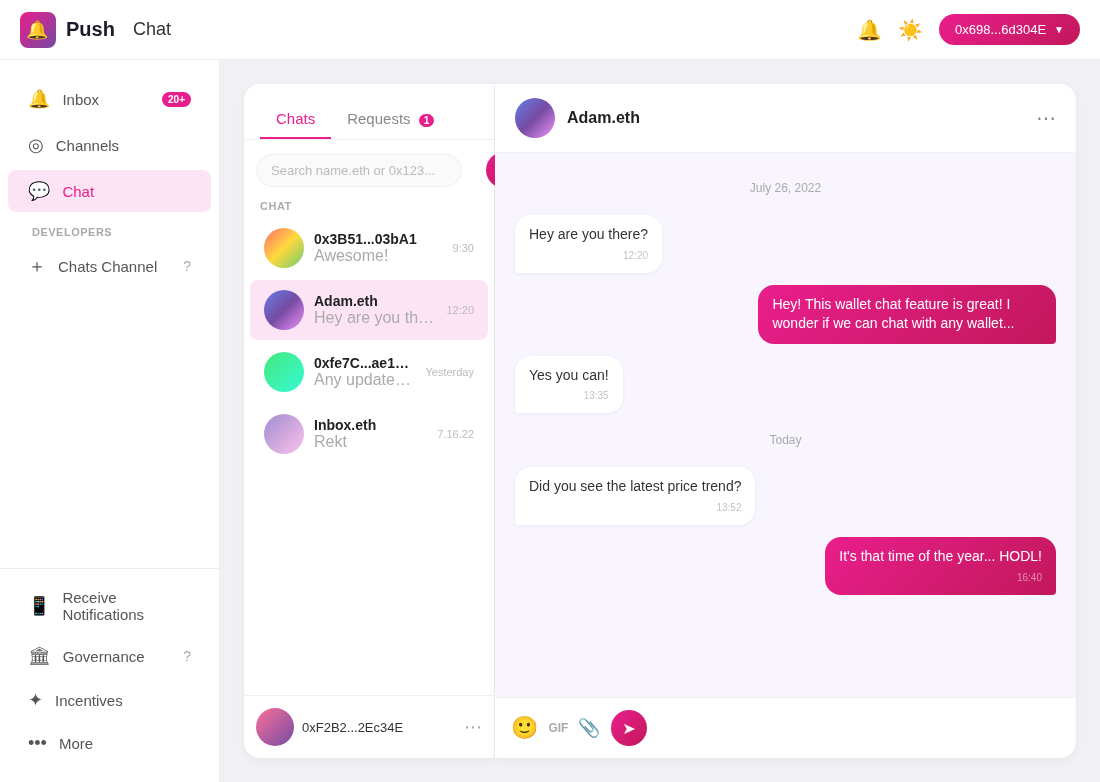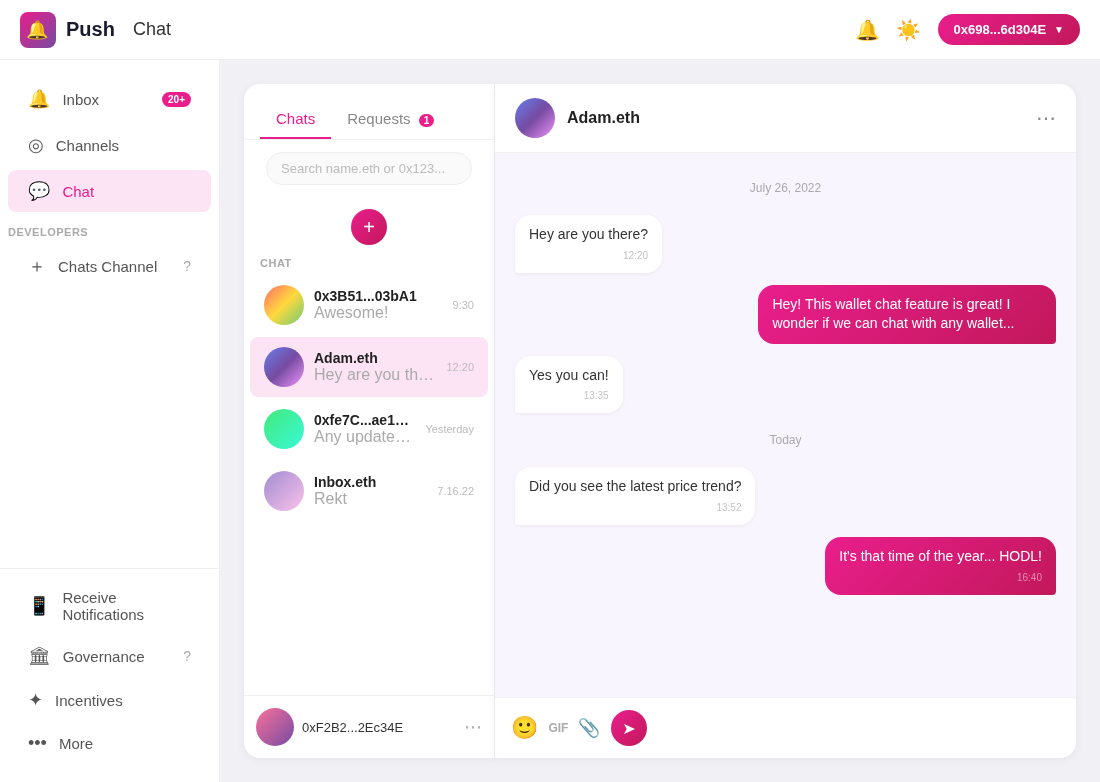--- a/index.html
+++ b/index.html
@@ -55,21 +55,21 @@
       background: linear-gradient(135deg, #e91e8c, #c2185b);
       color: #fff;
       border: none;
       border-radius: 20px;
       padding: 8px 16px;
       font-size: 13px;
       cursor: pointer;
       display: flex;
       align-items: center;
       gap: 8px;
-      font-weight: 700;
+      font-weight: 400;
     }
     .wallet-btn .chevron {
       font-size: 10px;
     }
 
     
     .main-layout {
       display: flex;
       flex: 1;
       overflow: hidden;
@@ -107,21 +107,21 @@
       color: #fff;
       border-radius: 10px;
       font-size: 10px;
       padding: 2px 6px;
       margin-left: auto;
       font-weight: 700;
     }
     .sidebar-section-label {
       font-size: 11px;
       color: #aaa;
-      padding: 12px 8px 4px;
+      padding: 12px 32px 4px;
       font-weight: 600;
       letter-spacing: 0.5px;
     }
     .sidebar-spacer { flex: 1; }
     .sidebar-bottom { border-top: 1px solid #eee; padding-top: 8px; }
     .sidebar-nav-item .help-icon {
       margin-left: auto;
       font-size: 14px;
       color: #aaa;
     }
@@ -172,21 +172,20 @@
       padding: 1px 5px;
       margin-left: 4px;
       font-weight: 700;
     }
 
     .chat-search-area {
       padding: 12px 12px 8px;
       display: flex;
       align-items: center;
       gap: 24px;
-      flex-direction: column;
     }
     .chat-search-input {
       flex: 1;
       border: 1px solid #eee;
       border-radius: 20px;
       padding: 8px 14px;
       font-size: 13px;
       color: #333;
       outline: none;
       background: #fafafa;

